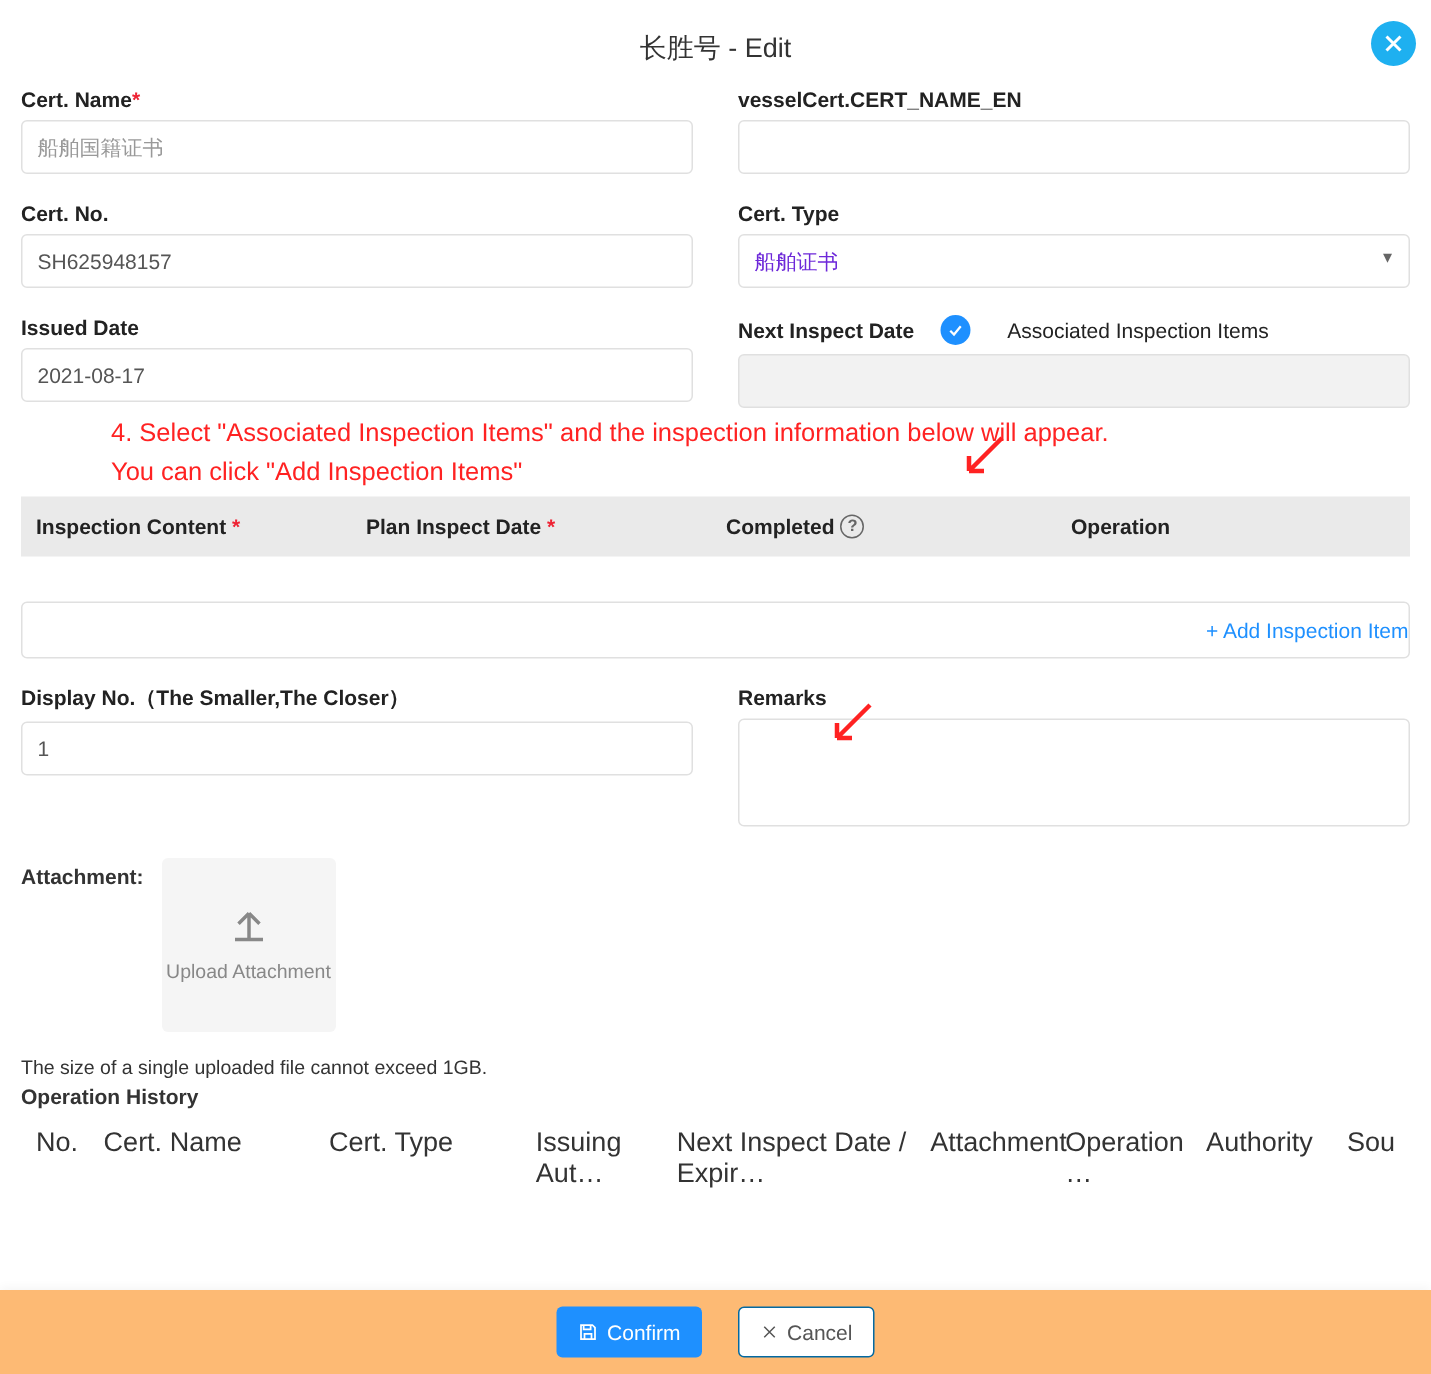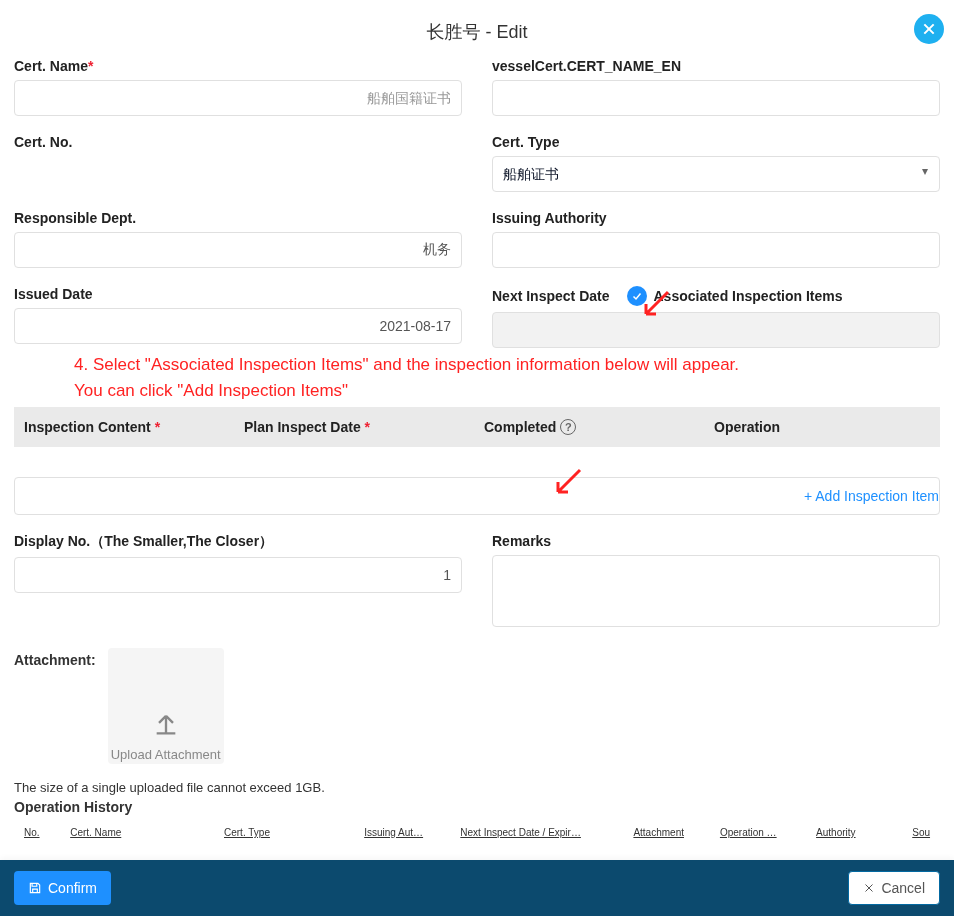--- a/index.html
+++ b/index.html
@@ -6,49 +6,49 @@
   body { margin: 0; background: #fff; color: #333; font-size: 14px; }
   .page { width: 954px; height: 916px; position: relative; }
   .header { text-align: center; padding: 20px 0 14px 0; font-size: 18px; color: #333; position: relative; }
   .close-btn { position: absolute; right: 10px; top: 14px; width: 30px; height: 30px; border-radius: 50%; background: #1eb0f0; display: flex; align-items: center; justify-content: center; cursor: pointer; }
   .close-btn svg { width: 16px; height: 16px; stroke: #fff; stroke-width: 3; }
   .body { padding: 0 14px; }
   .row { display: flex; gap: 30px; margin-bottom: 18px; }
   .col { flex: 1; }
   .label { font-weight: 700; color: #222; margin-bottom: 6px; font-size: 14px; }
   .req { color: #e23; }
-  .input { width: 100%; height: 36px; border: 1px solid #e0e0e0; border-radius: 4px; padding: 0 10px; font-size: 14px; color: #555; text-align: right; }
+  .input { width: 100%; height: 36px; border: 1px solid #e0e0e0; border-radius: 4px; padding: 0 10px; font-size: 14px; color: #555; }
   .input::placeholder { color: #999; }
-  .select { width: 100%; height: 36px; border: 1px solid #e0e0e0; border-radius: 4px; padding: 0 10px; font-size: 14px; color: #0f172a; background: #fff; appearance: none; position: relative; }
+  .select { width: 100%; height: 36px; border: 1px solid #e0e0e0; border-radius: 4px; padding: 0 10px; font-size: 14px; color: #6d28d9; background: #fff; appearance: none; position: relative; }
   .select-wrap { position: relative; }
   .select-wrap::after { content: "▾"; position: absolute; right: 12px; top: 8px; color: #666; pointer-events: none; font-size: 12px; }
   .textarea { width: 100%; height: 72px; border: 1px solid #e0e0e0; border-radius: 4px; padding: 8px 10px; font-size: 14px; color: #555; resize: none; }
   .grey-input { background: #f2f2f2; border: 1px solid #e0e0e0; height: 36px; border-radius: 4px; }
-  .check-label { display: inline-flex; align-items: center; gap: 6px; font-weight: 700; text-align: center; }
+  .check-label { display: inline-flex; align-items: center; gap: 24px; font-weight: 400; text-align: center; }
   .check-circle { width: 20px; height: 20px; border-radius: 50%; background: #1e90ff; display: inline-flex; align-items: center; justify-content: center; }
   .check-circle svg { width: 12px; height: 12px; stroke: #fff; stroke-width: 3; fill: none; }
   .annotation { color: #f22; font-size: 17px; line-height: 1.5; padding: 0 0 4px 60px; }
   .arrow { position: absolute; pointer-events: none; }
   .arrow svg { width: 30px; height: 30px; }
   .insp-header { background: #eaeaea; display: flex; padding: 12px 10px; font-weight: 700; color: #222; }
   .ih1 { width: 220px; }
   .ih2 { width: 240px; }
   .ih3 { width: 230px; display: flex; align-items: center; gap: 4px;}
   .ih4 { flex: 1; }
   .help-circle { display: inline-flex; width: 16px; height: 16px; border: 1px solid #666; border-radius: 50%; align-items: center; justify-content: center; font-size: 11px; color: #666; }
   .add-item { border: 1px solid #e0e0e0; border-radius: 4px; text-align: right; padding: 10px 0; color: #1e90ff; cursor: pointer; margin: 30px 0 18px 0; font-size: 14px; }
   .attach-sec { display: flex; align-items: flex-start; gap: 12px; margin: 18px 0 6px 0; }
   .attach-label { font-weight: 700; padding-top: 4px; }
-  .upload-box { width: 116px; height: 116px; background: #f5f5f5; border-radius: 4px; display: flex; flex-direction: column; align-items: center; justify-content: flex-end; color: #888; cursor: pointer; gap: 8px; }
+  .upload-box { width: 116px; height: 116px; background: #f5f5f5; border-radius: 4px; display: flex; flex-direction: column; align-items: center; justify-content: center; color: #888; cursor: pointer; gap: 8px; }
   .upload-box svg { width: 28px; height: 28px; stroke: #888; stroke-width: 2; fill: none; }
   .upload-box .txt { font-size: 13px; text-align: center; line-height: 1.4; }
   .size-hint { font-size: 13px; color: #333; margin: 16px 0 4px 0; }
   .hist-title { font-weight: 700; margin-bottom: 6px; }
-  .hist-hdr { display: flex; color: #333; font-size: 10px; padding: 6px 10px; text-decoration: underline; }
-  .footer { position: absolute; bottom: 0; left: 0; right: 0; height: 56px; background: #0c4a6e; border-top: 0px solid #eee; display: flex; align-items: center; justify-content: space-between; gap: 24px; padding: 0 14px; box-shadow: 0 -2px 6px rgba(0,0,0,0.04); }
+  .hist-hdr { display: flex; color: #333; font-size: 18px; padding: 6px 10px; }
+  .footer { position: absolute; bottom: 0; left: 0; right: 0; height: 56px; background: #fdba74; border-top: 0px solid #eee; display: flex; align-items: center; justify-content: center; gap: 24px; padding: 0 14px; box-shadow: 0 -2px 6px rgba(0,0,0,0.04); }
   .btn { height: 34px; padding: 0 14px; border-radius: 4px; cursor: pointer; font-size: 14px; display: inline-flex; align-items: center; gap: 6px; }
   .btn-primary { background: #1e90ff; color: #fff; border: none; }
   .btn-primary svg { width: 14px; height: 14px; fill: #fff; }
   .btn-default { background: #fff; color: #555; border: 1px solid #0369a1; }
   .btn-default svg { width: 12px; height: 12px; stroke: #555; stroke-width: 2; }
   .hist-col-no { width: 48px; }
   .hist-col-cn { width: 160px; }
   .hist-col-ct { width: 100px; }
   .hist-col-ia { width: 100px; margin-left: 44px; }
   .hist-col-nx { width: 180px; }
@@ -80,41 +80,32 @@
       </div>
       <div class="col">
         <div class="label">vesselCert.CERT_NAME_EN</div>
         <input class="input" style="">
       </div>
     </div>
 
     <div class="row">
       <div class="col">
         <div class="label">Cert. No.</div>
+        <input class="input" value="SH625948157" style="">
       </div>
       <div class="col">
         <div class="label">Cert. Type</div>
         <div class="select-wrap">
           <select class="select">
             <option>船舶证书</option>
           </select>
         </div>
       </div>
     </div>
 
-    <div class="row">
-      <div class="col">
-        <div class="label">Responsible Dept.</div>
-        <input class="input" value="机务" style="">
-      </div>
-      <div class="col">
-        <div class="label">Issuing Authority</div>
-        <input class="input" style="">
-      </div>
-    </div>
 
     <div class="row" style="margin-bottom:4px;">
       <div class="col">
         <div class="label">Issued Date</div>
         <input class="input" value="2021-08-17" style="">
       </div>
       <div class="col">
         <div class="label" style="display:flex;align-items:center;gap:18px;">
           <span>Next Inspect Date</span>
           <span class="check-label">

